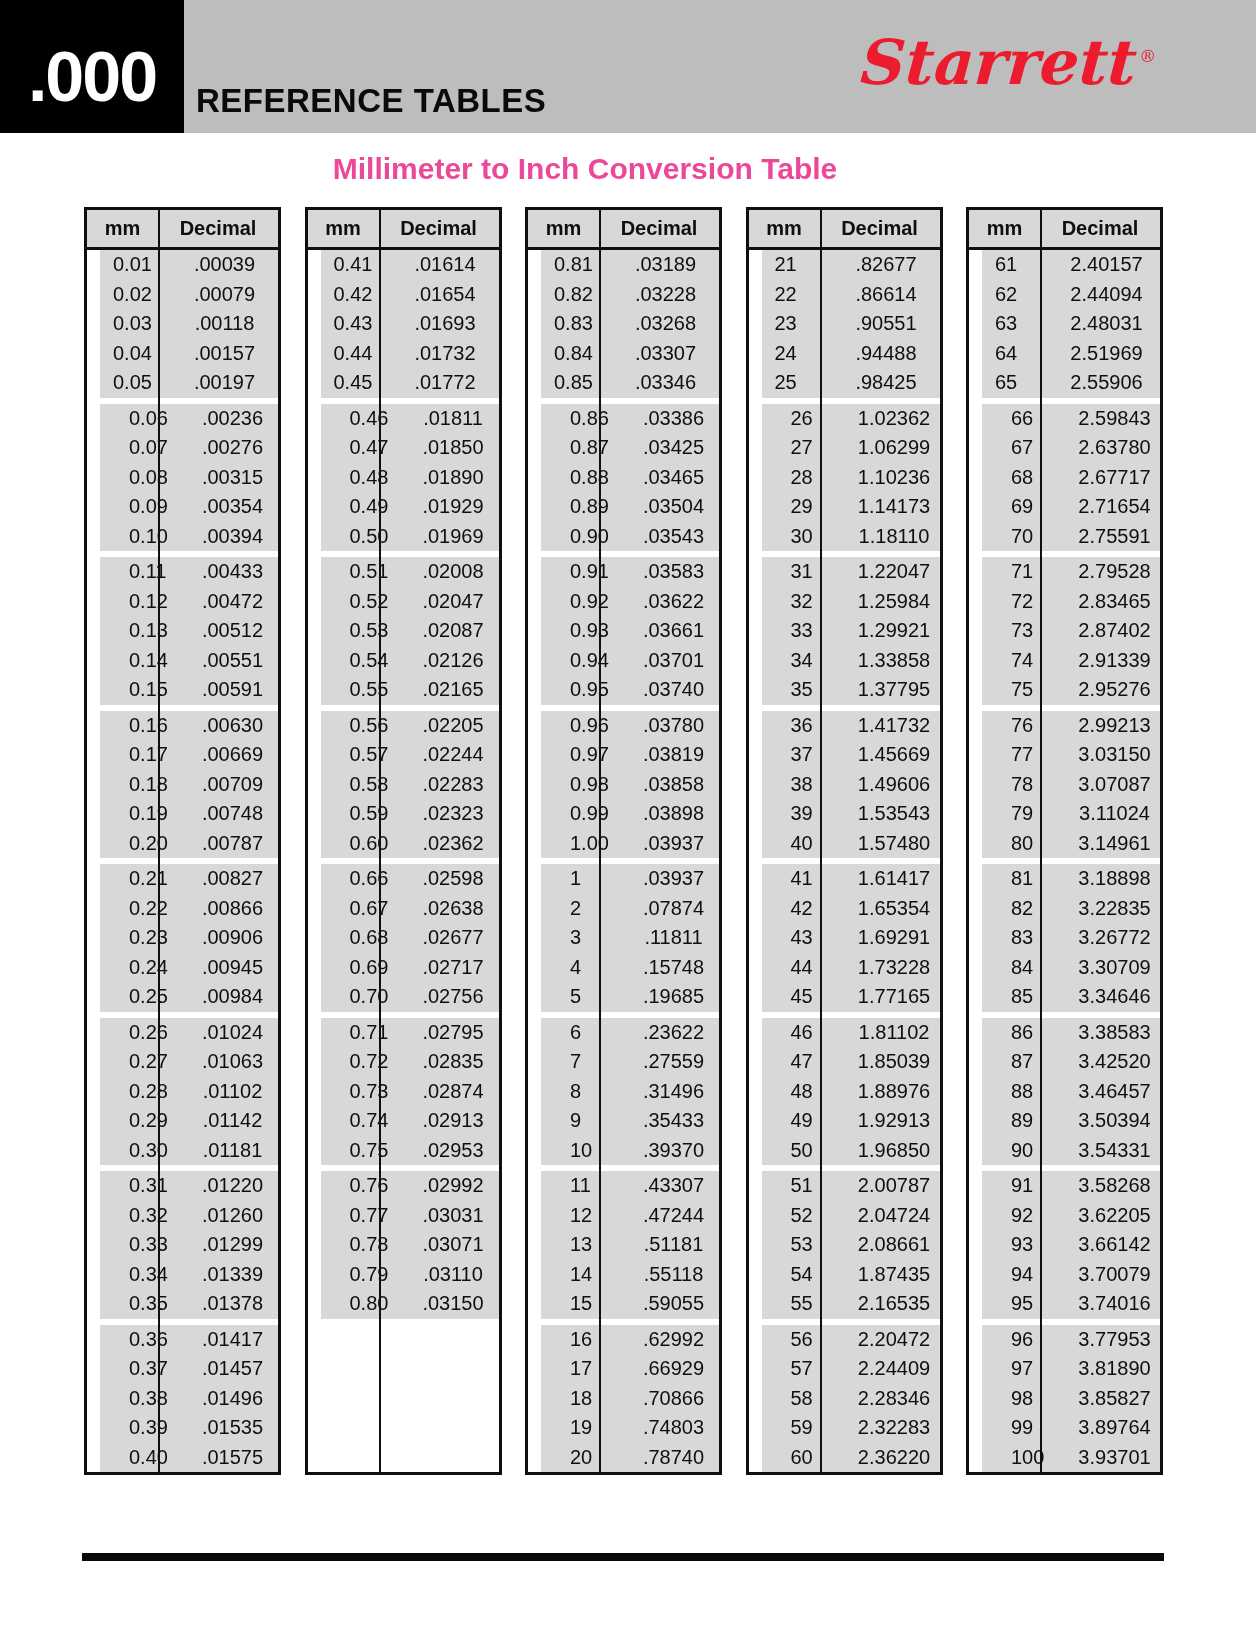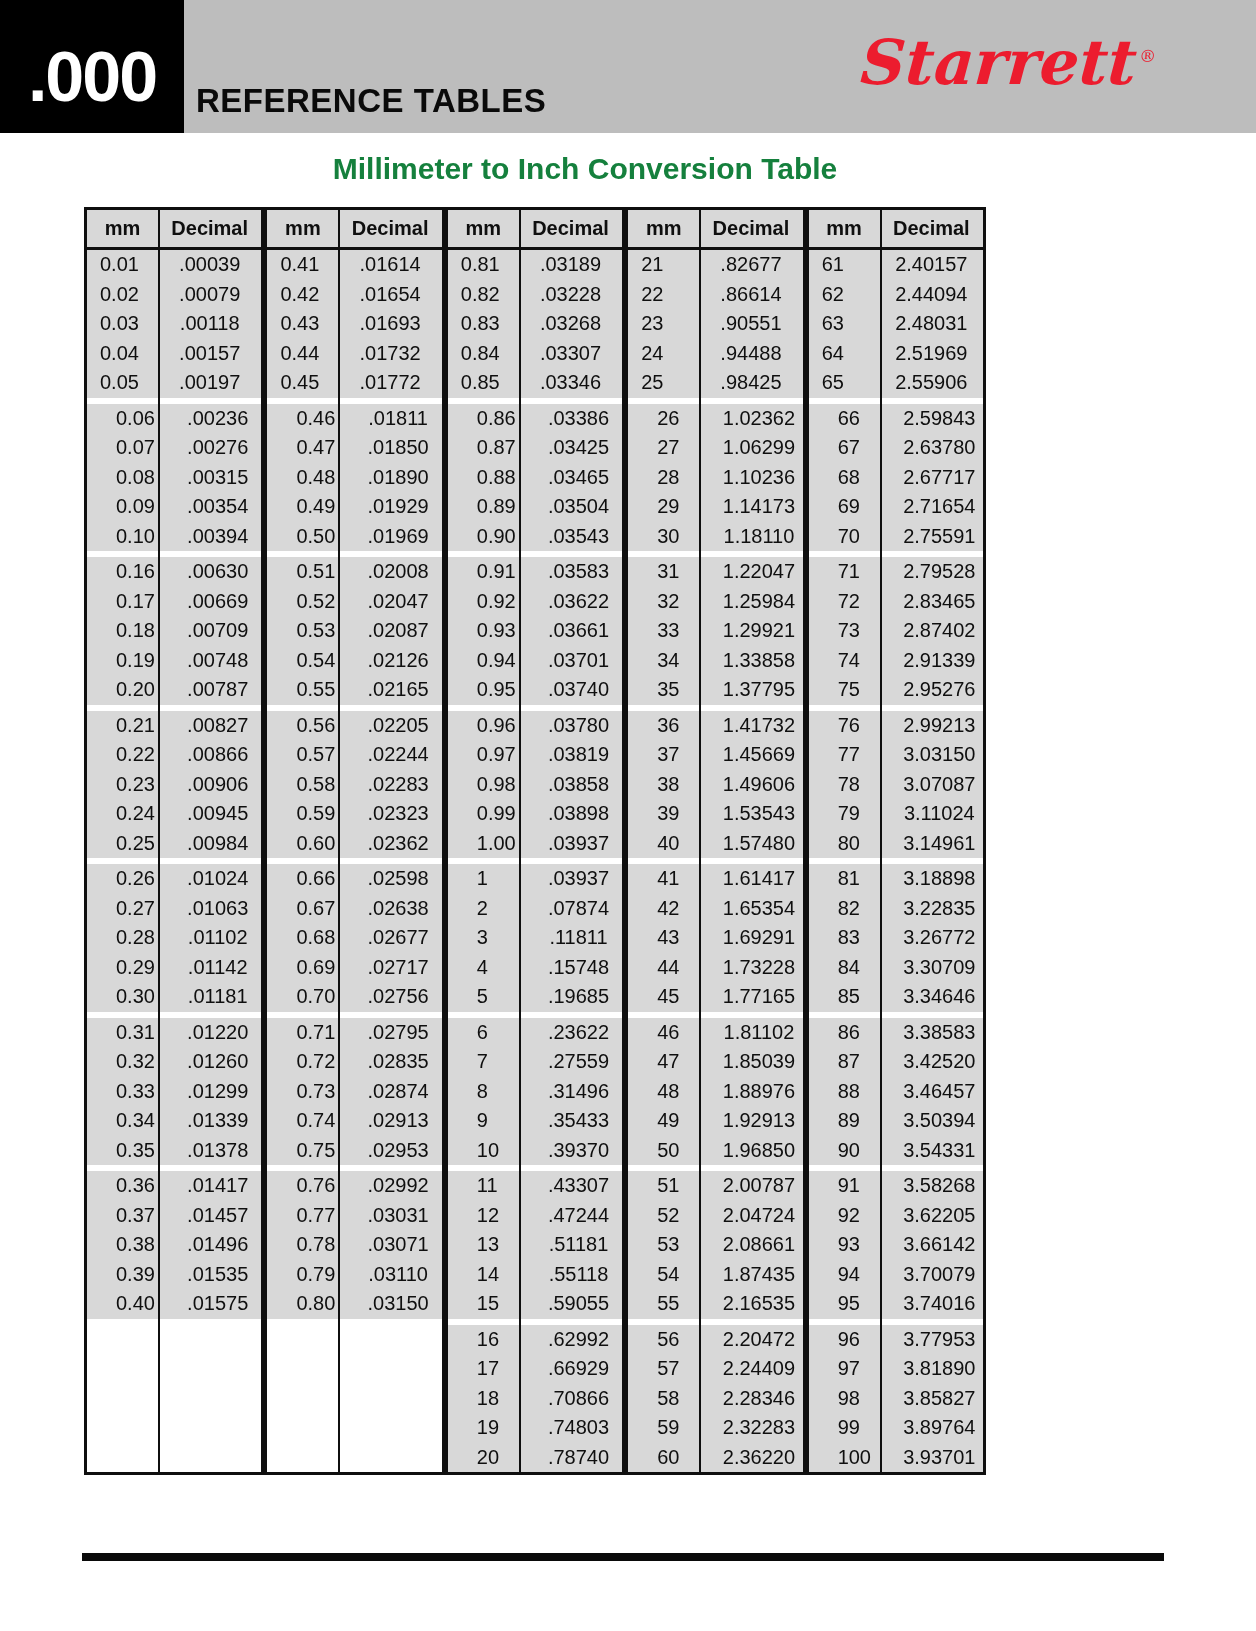--- a/index.html
+++ b/index.html
@@ -29,42 +29,42 @@
   .brand {
     position:absolute; top:32px; right:100px;
     font-family:"DejaVu Serif", serif; font-style:italic; font-weight:bold;
     font-size:62px; line-height:1; transform:skewX(-4deg);
     white-space:nowrap;
   }
   .brand sup { font-size:17px; font-weight:normal; vertical-align:super; margin-left:2px; }
   
   .table-title {
     position:absolute; top:152px; left:0; width:1170px;
-    text-align:center; font-size:30px; font-weight:bold; color:#15803d;
+    text-align:center; font-size:30px; font-weight:bold; color:#ec4899;
   }
   
   .tables {
-    position:absolute; top:207px; left:84px; width:902px;
+    position:absolute; top:207px; left:84px; width:1079px;
     display:flex; justify-content:space-between;
   }
   .ctable {
     width:197px; border:3px solid #0f0f0f; background:#fff; position:relative;
   }
   .vdivider {
     position:absolute; top:0; bottom:0; left:71px; width:2px;
     background:#0f0f0f; z-index:2;
   }
   .thead {
     display:flex; height:40px; background:#d8d8d8;
     border-bottom:3px solid #0f0f0f; align-items:center;
     font-weight:bold; font-size:20px;
   }
   .thead .c-mm { width:71px; text-align:center; }
   .thead .c-dec { flex:1; text-align:center; }
-  .tgroup { background:#d8d8d8; }
+  .tgroup { background:#d8d8d8;margin-left:13px; }
   .tgroup + .tgroup { margin-top:6px;padding-left:16px; }
   .trow { display:flex; height:29.5px; align-items:center; font-size:20px; }
   .trow .c-mm { width:71px; padding-left:13px; text-align:left; }
   .trow .c-dec { flex:1; text-align:center; }
   
   .bottom-rule {
     position:absolute; top:1553px; left:82px; width:1082px; height:8px;
     background:#0a0a0a;
   }
 </style>
@@ -129,20 +129,42 @@
             <div class="c-mm">0.09</div>
             <div class="c-dec">.00354</div>
           </div>
           <div class="trow">
             <div class="c-mm">0.10</div>
             <div class="c-dec">.00394</div>
           </div>
         </div>
         <div class="tgroup">
           <div class="trow">
+            <div class="c-mm">0.11</div>
+            <div class="c-dec">.00433</div>
+          </div>
+          <div class="trow">
+            <div class="c-mm">0.12</div>
+            <div class="c-dec">.00472</div>
+          </div>
+          <div class="trow">
+            <div class="c-mm">0.13</div>
+            <div class="c-dec">.00512</div>
+          </div>
+          <div class="trow">
+            <div class="c-mm">0.14</div>
+            <div class="c-dec">.00551</div>
+          </div>
+          <div class="trow">
+            <div class="c-mm">0.15</div>
+            <div class="c-dec">.00591</div>
+          </div>
+        </div>
+        <div class="tgroup">
+          <div class="trow">
             <div class="c-mm">0.16</div>
             <div class="c-dec">.00630</div>
           </div>
           <div class="trow">
             <div class="c-mm">0.17</div>
             <div class="c-dec">.00669</div>
           </div>
           <div class="trow">
             <div class="c-mm">0.18</div>
             <div class="c-dec">.00709</div>

